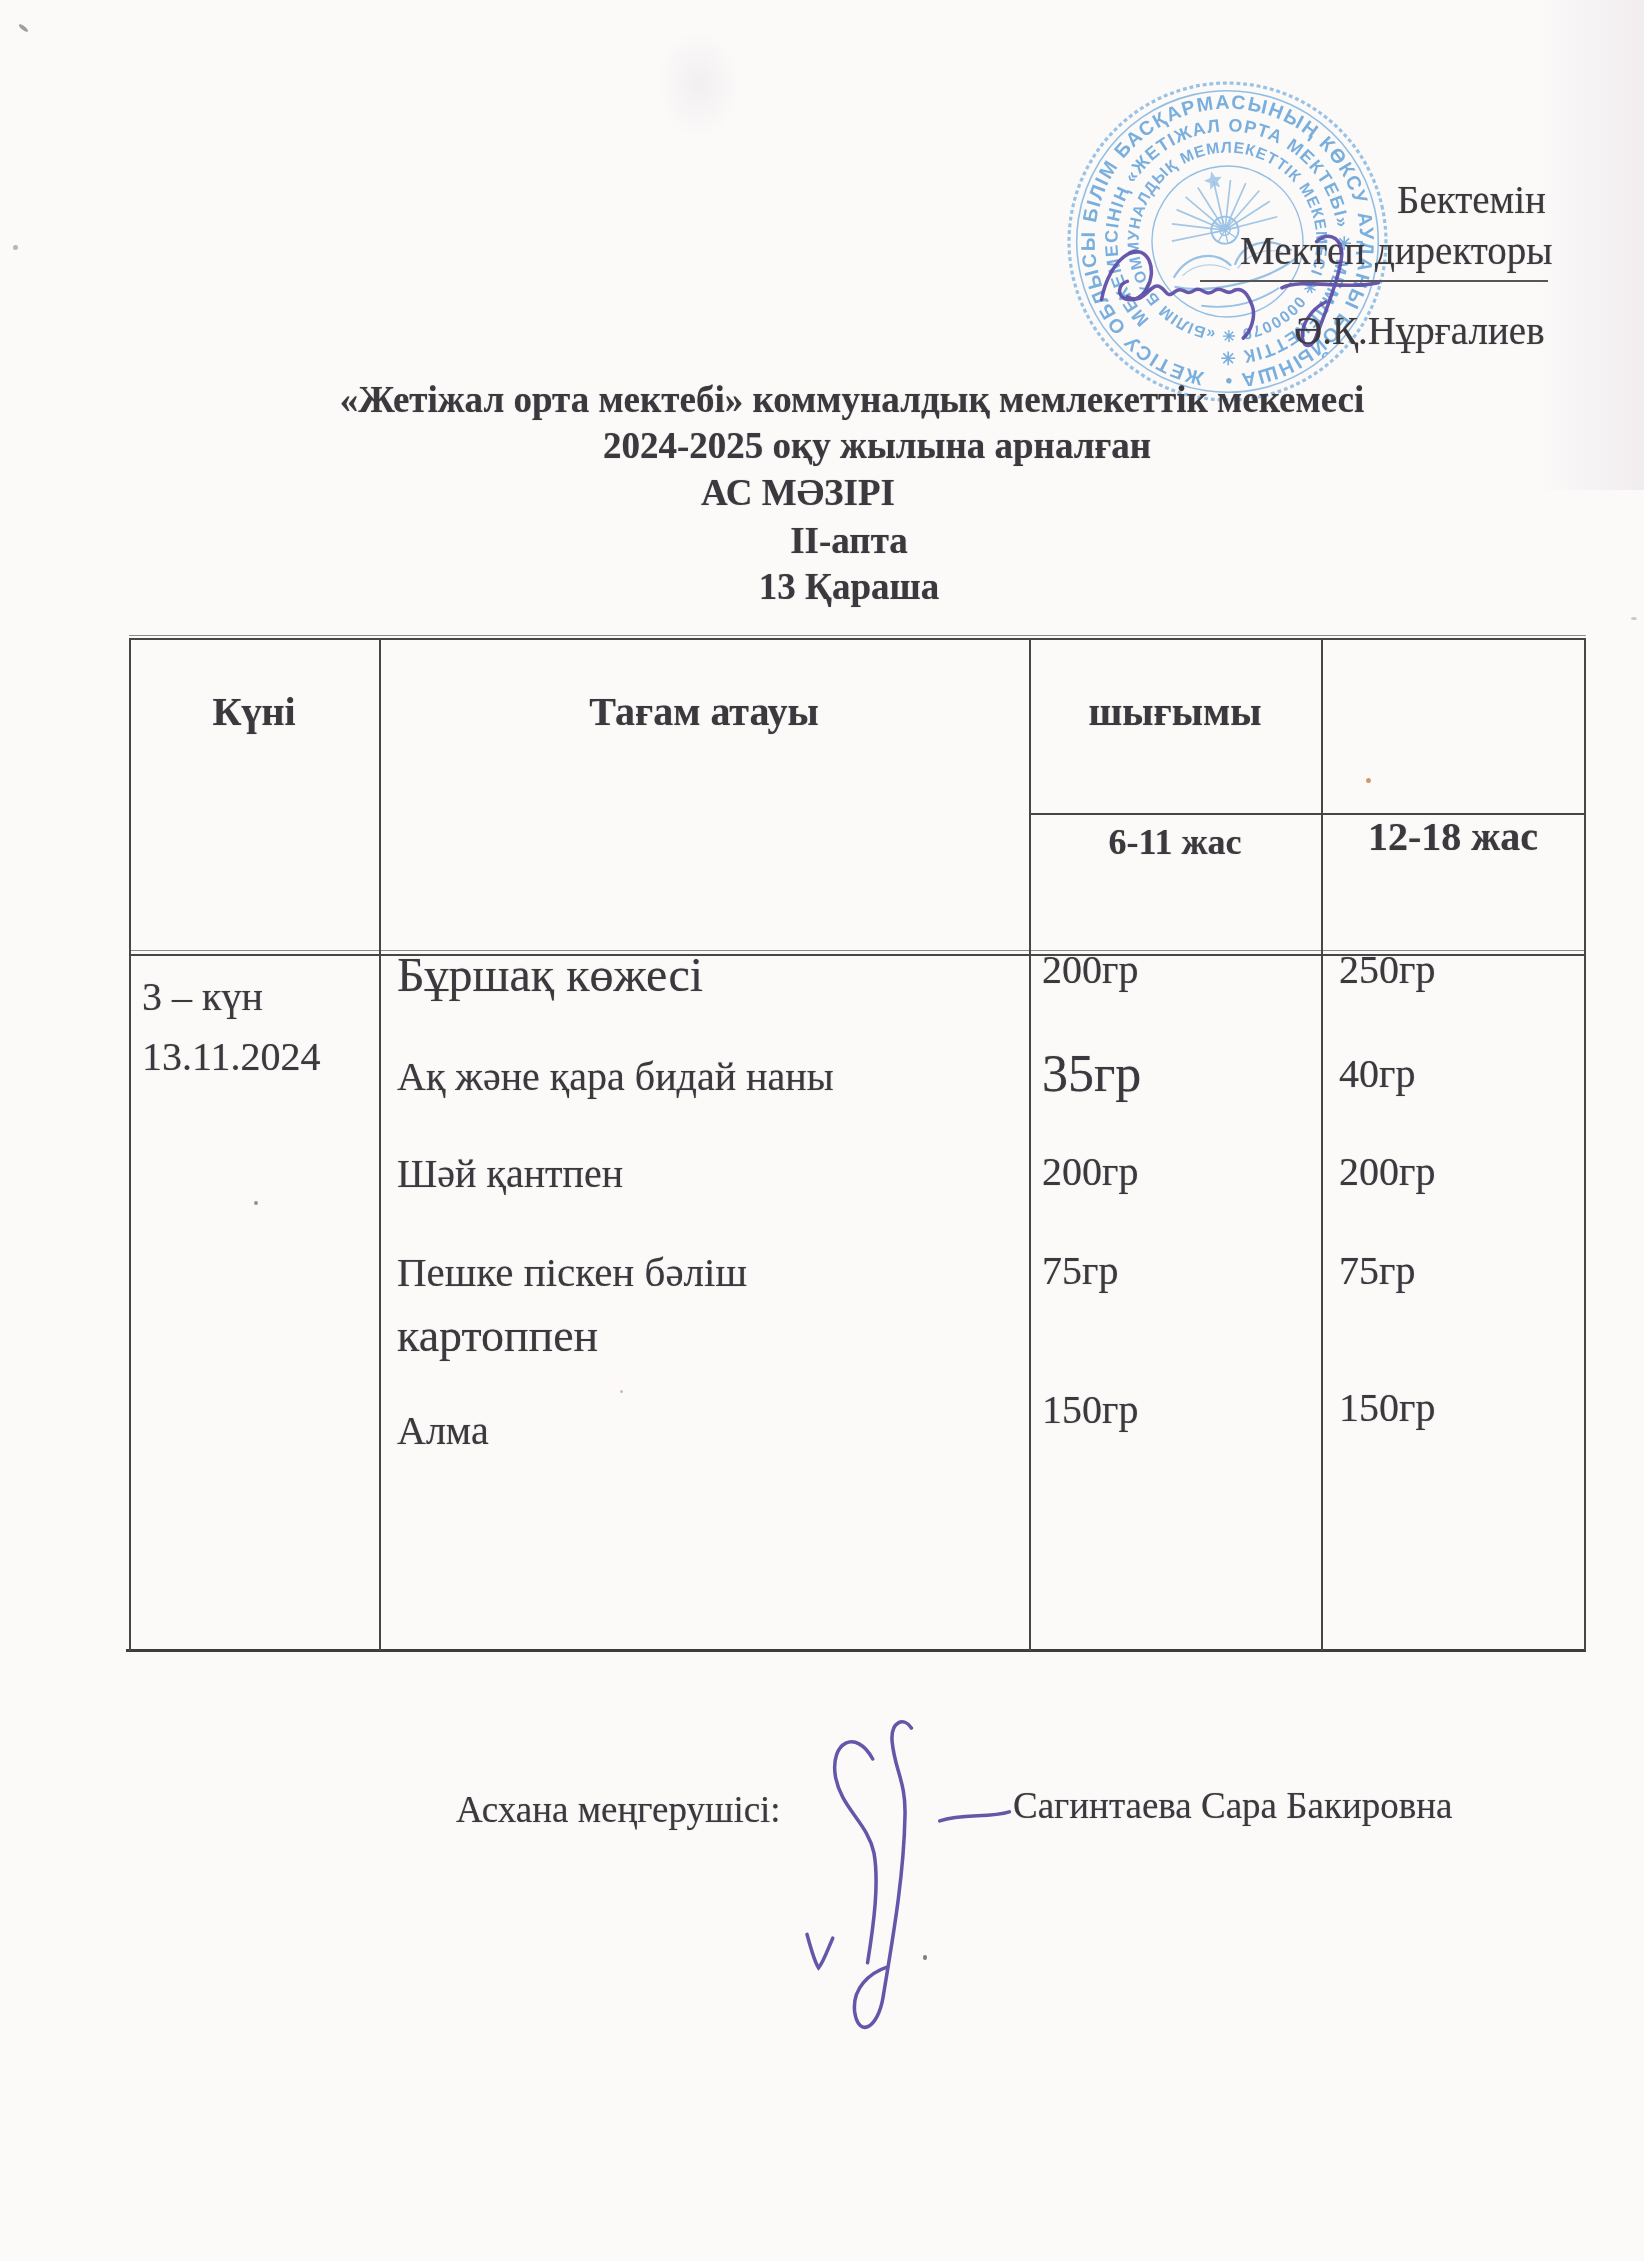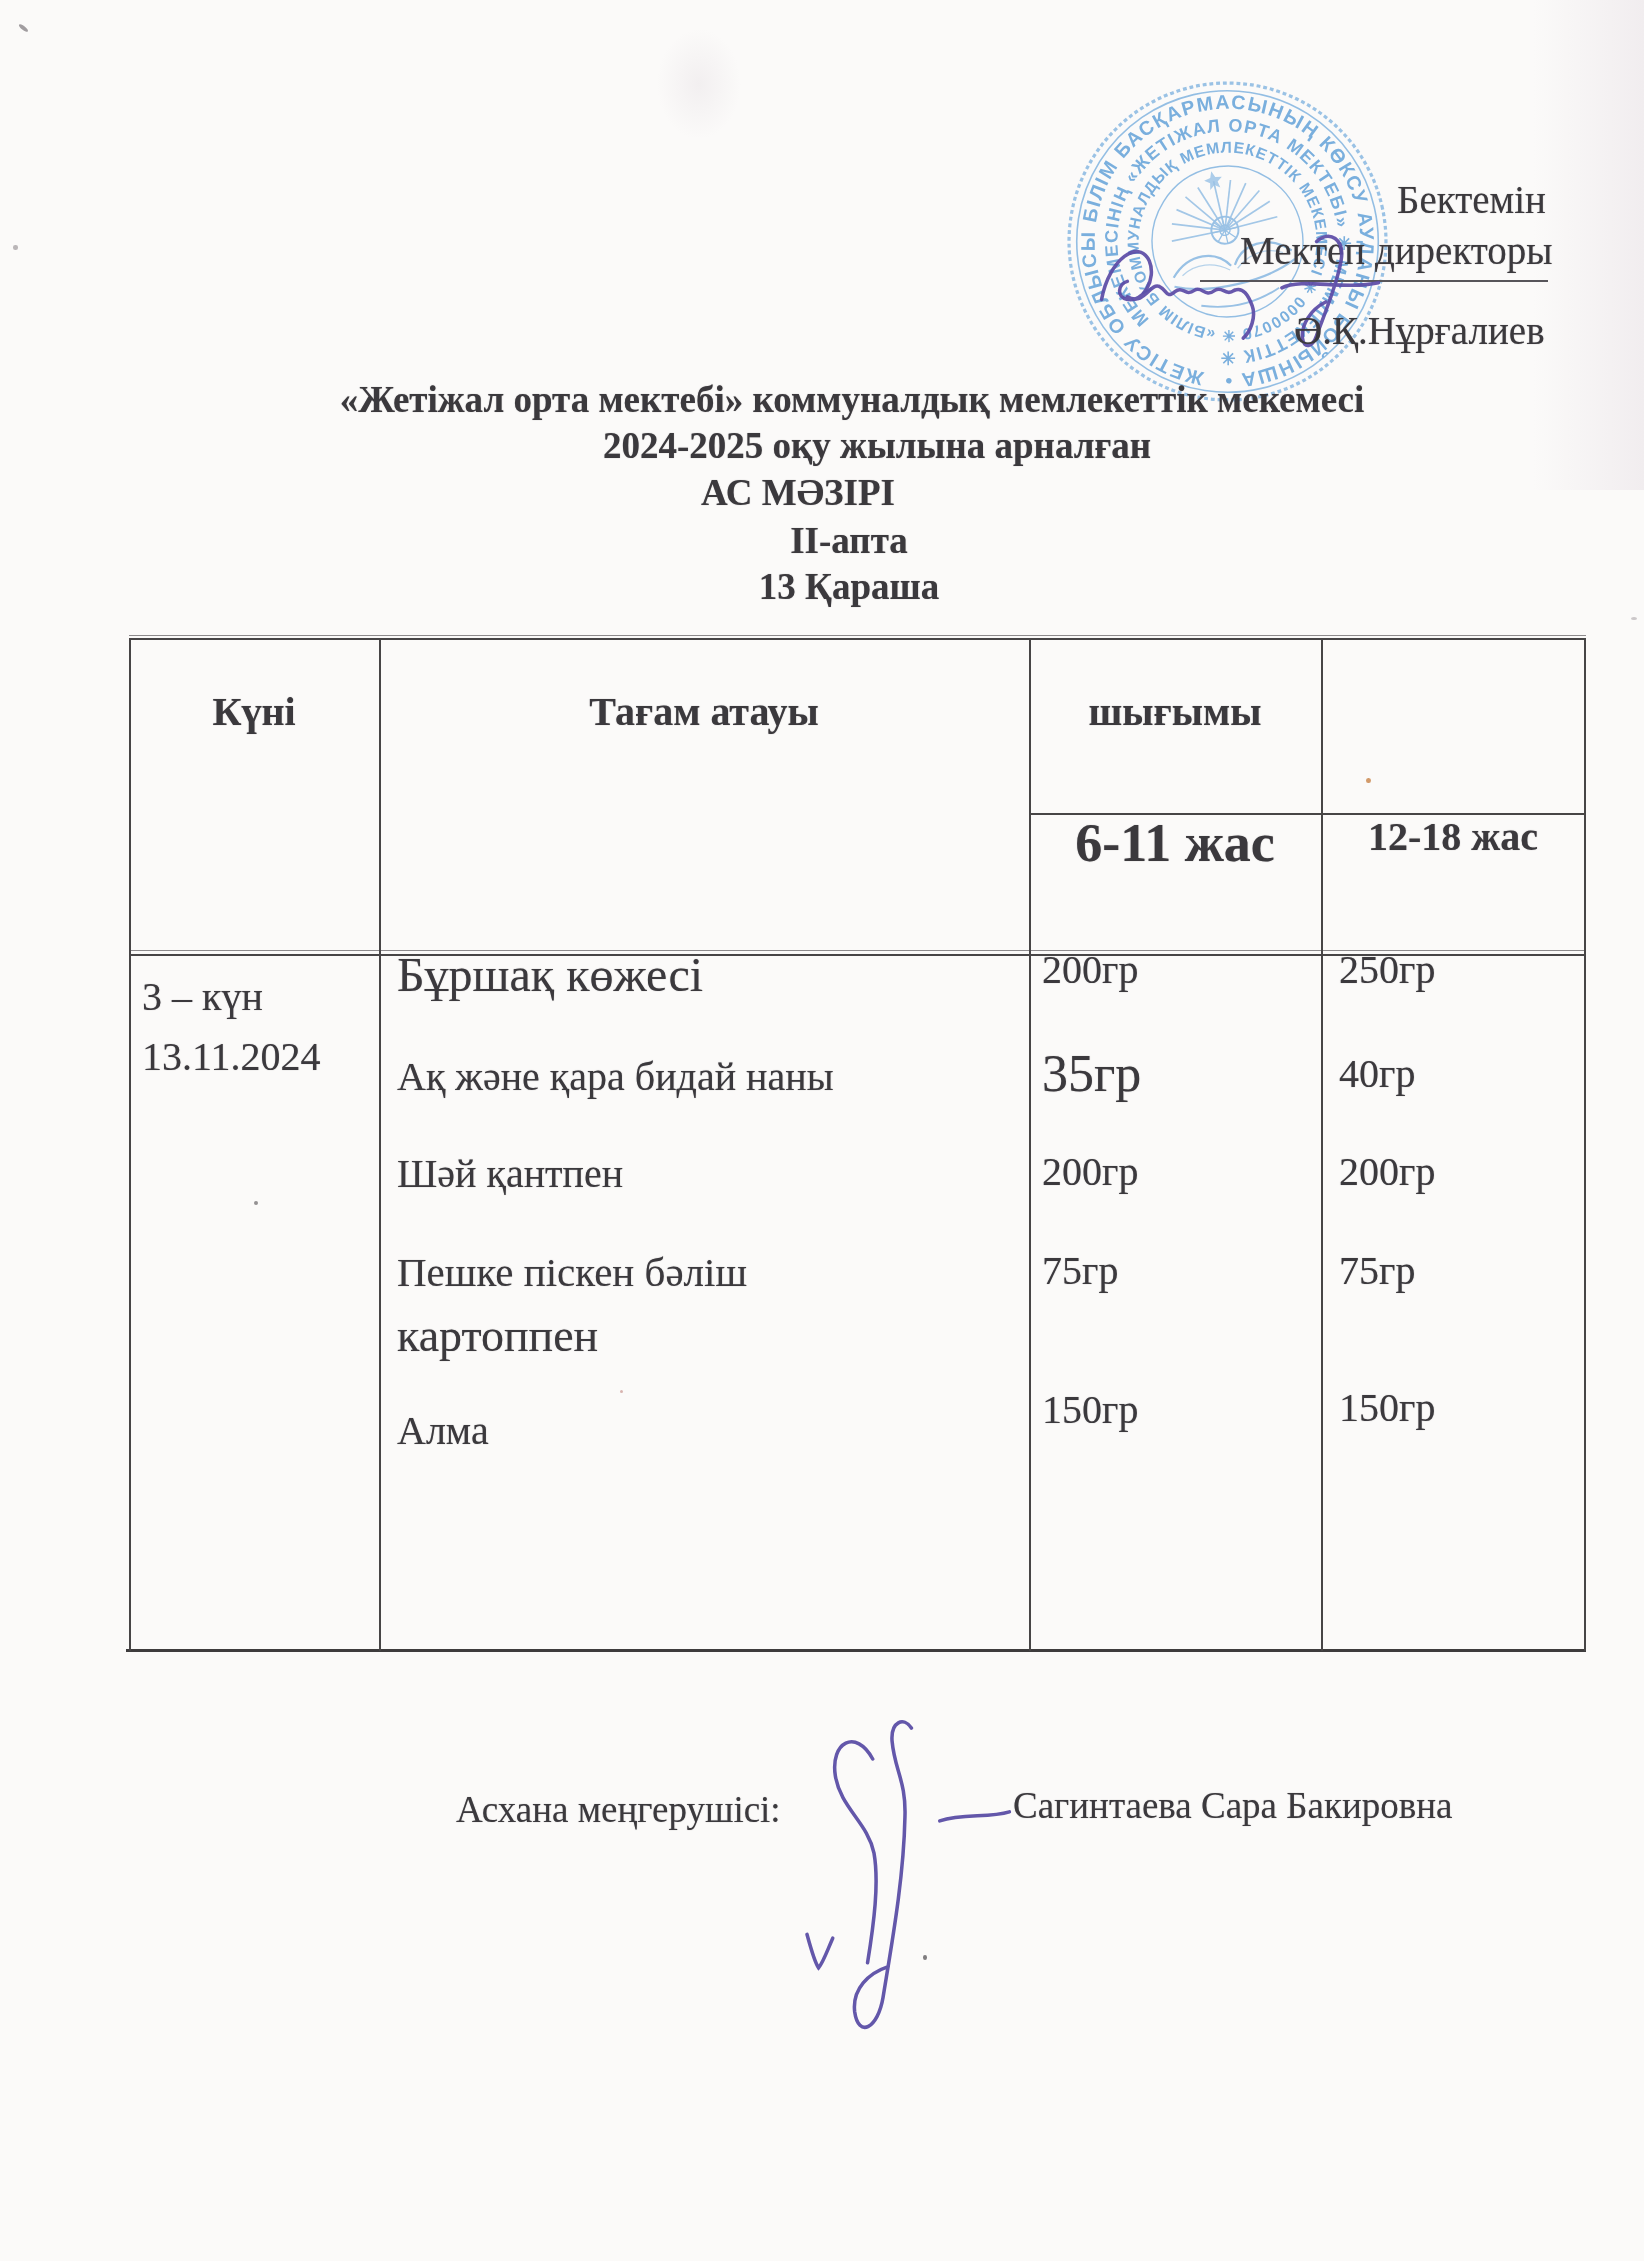--- a/index.html
+++ b/index.html
@@ -125,21 +125,21 @@
     <div class="hline" style="left:126px;top:1649px;width:1460px;height:3.2px;background:#3e3c3d;"></div>
     <div class="vline" style="left:129px;top:638px;width:1.9px;height:1013px;"></div>
     <div class="vline" style="left:379px;top:638px;width:1.9px;height:1013px;"></div>
     <div class="vline" style="left:1029px;top:638px;width:1.9px;height:1013px;"></div>
     <div class="vline" style="left:1321px;top:638px;width:1.9px;height:1013px;"></div>
     <div class="vline" style="left:1584px;top:638px;width:1.9px;height:1013px;"></div>
 
     <div class="txt cxy bold" style="left:254px;top:712px;font-size:40px;">Күні</div>
     <div class="txt cxy bold" style="left:704px;top:712px;font-size:40px;">Тағам атауы</div>
     <div class="txt cxy bold" style="left:1175px;top:712px;font-size:40px;">шығымы</div>
-    <div class="txt cxy bold" style="left:1175px;top:843px;font-size:54px;">6-11 жас</div>
+    <div class="txt cxy bold" style="left:1175px;top:843px;font-size:36px;">6-11 жас</div>
     <div class="txt cxy bold" style="left:1453px;top:837px;font-size:40px;">12-18 жас</div>
 
     <div class="txt cy" style="left:142px;top:997px;font-size:40px;">3 – күн</div>
     <div class="txt cy" style="left:142px;top:1057px;font-size:40px;">13.11.2024</div>
 
     <div class="txt cy" style="left:397px;top:975px;font-size:48px;">Бұршақ көжесі</div>
     <div class="txt cy" style="left:397px;top:1077px;font-size:40px;">Ақ және қара бидай наны</div>
     <div class="txt cy" style="left:397px;top:1174px;font-size:40px;">Шәй қантпен</div>
     <div class="txt cy" style="left:397px;top:1273px;font-size:41px;">Пешке піскен бәліш</div>
     <div class="txt cy" style="left:397px;top:1336px;font-size:46px;">картоппен</div>

